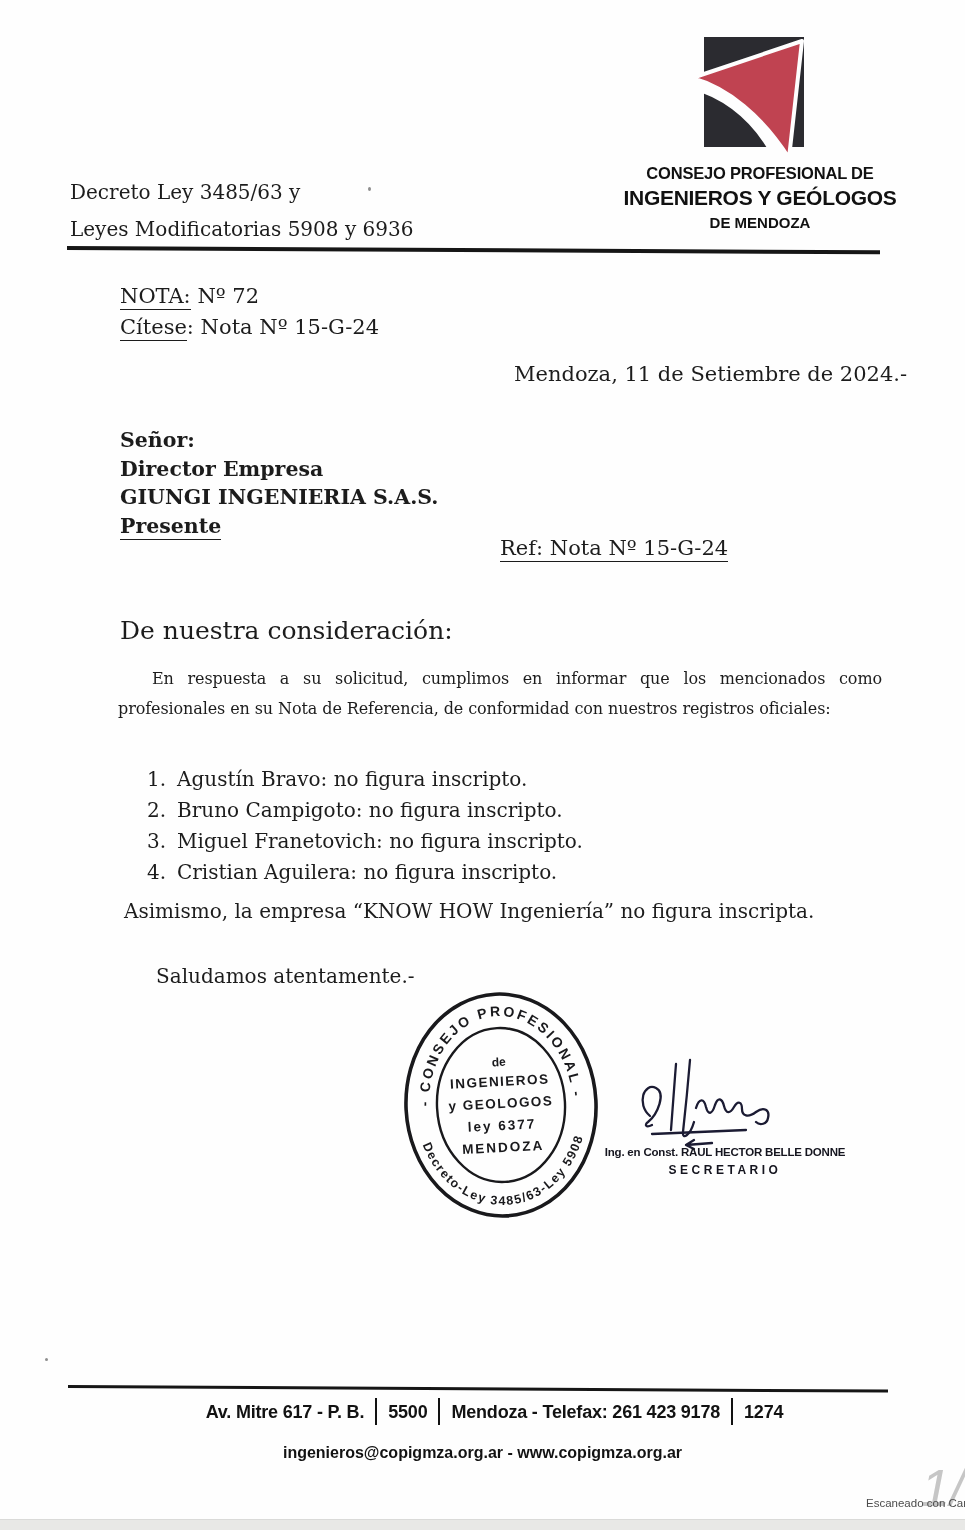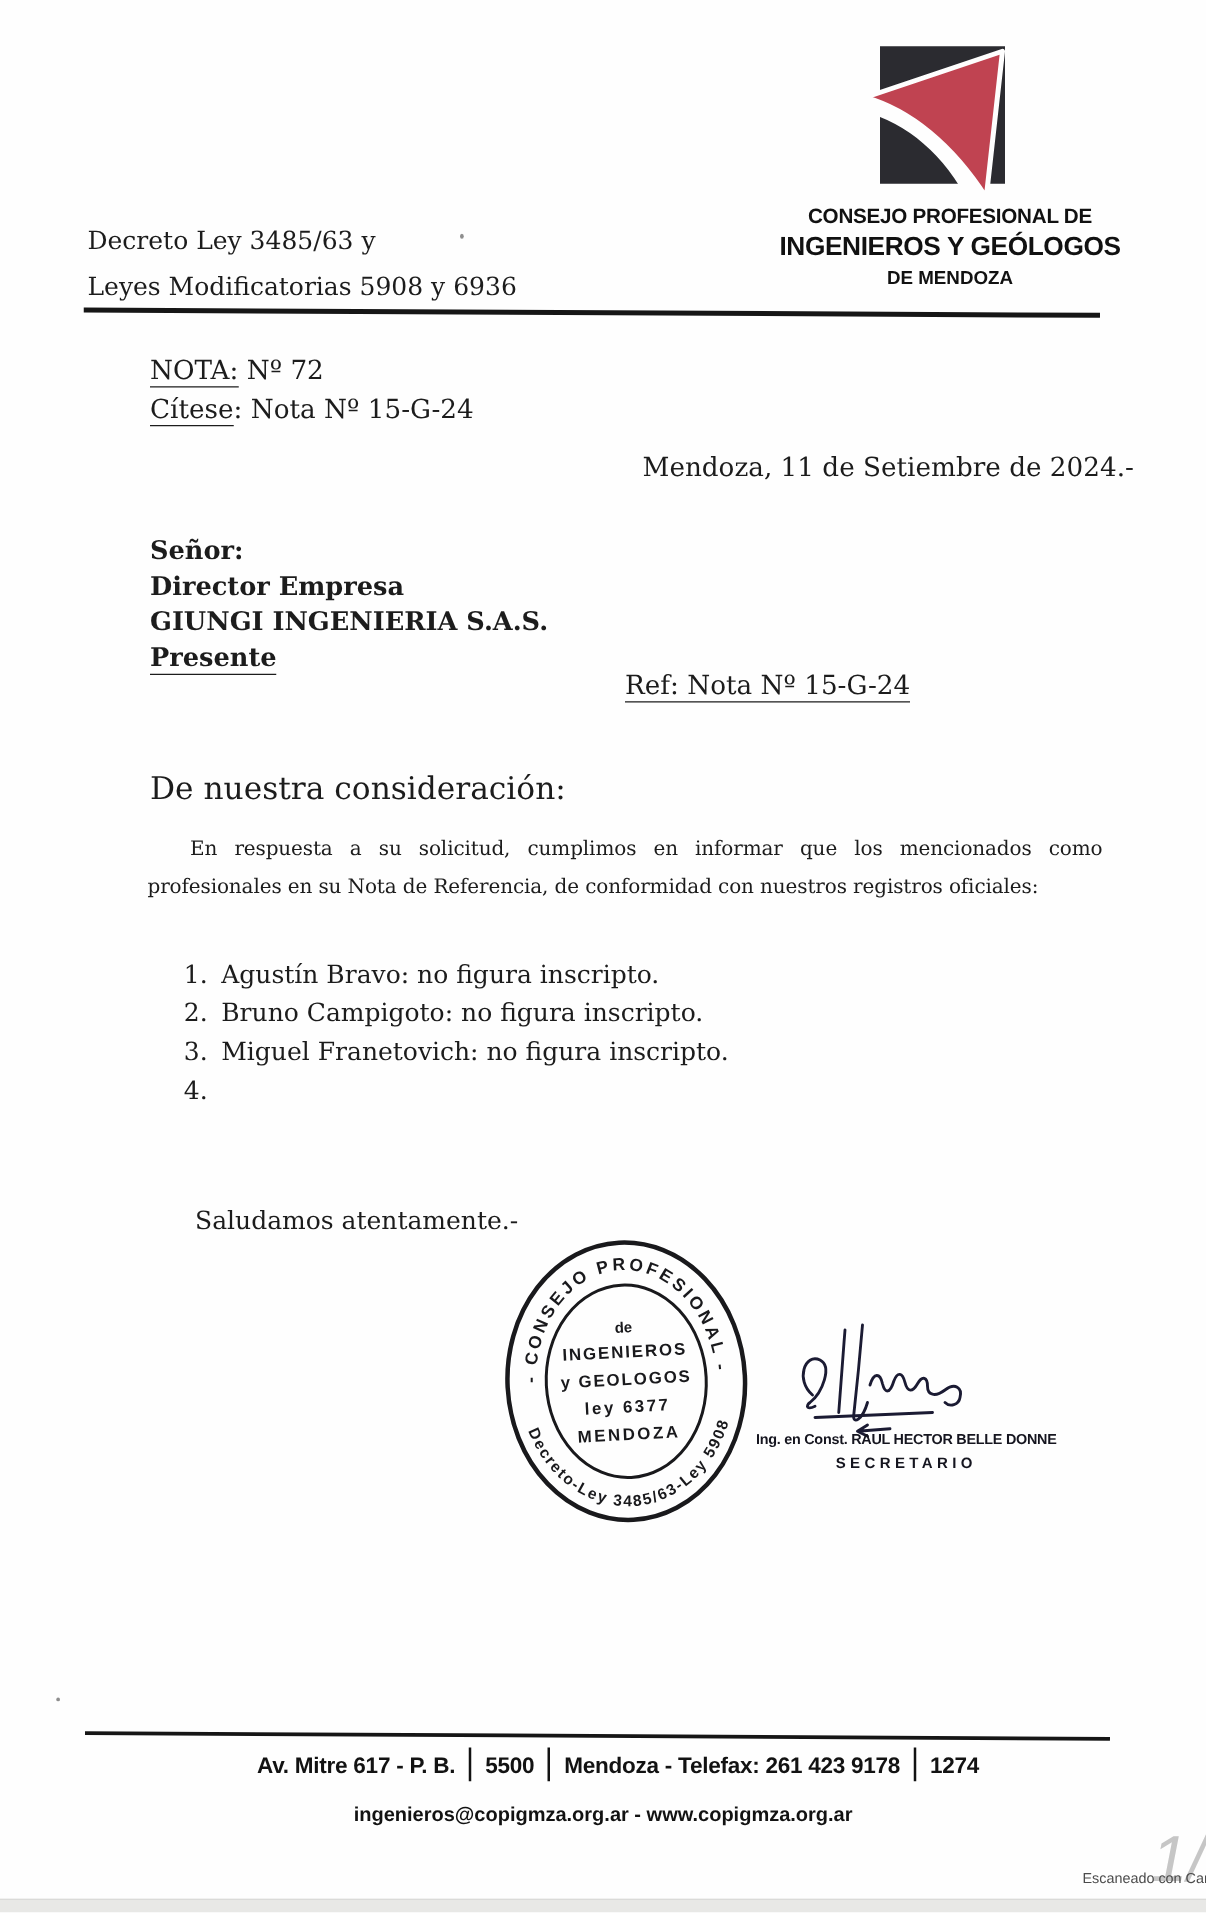--- a/index.html
+++ b/index.html
@@ -121,23 +121,25 @@
     <div class="list-item">
         <span class="num">2.</span>
         <span>Bruno Campigoto: no figura inscripto.</span>
       </div>
     <div class="list-item">
         <span class="num">3.</span>
         <span>Miguel Franetovich: no figura inscripto.</span>
       </div>
     <div class="list-item">
         <span class="num">4.</span>
+        <span>Cristian Aguilera: no figura inscripto.</span>
       </div>
   </div>
 
+  <div class="abs para2">Asimismo, la empresa “KNOW HOW Ingeniería”  no figura inscripta.</div>
   <div class="abs closing">Saludamos atentamente.-</div>
 
   <svg class="abs stamp-svg" viewBox="0 0 215 242">
     <defs>
       <path id="arcTop" d="M 35 121 A 72 89 0 0 1 179 121"></path>
       <path id="arcBot" d="M 21 121 A 86 100 0 0 0 193 121"></path>
     </defs>
     <ellipse cx="107" cy="121" rx="95" ry="111" fill="none" stroke="#19191c" stroke-width="3.6"></ellipse>
     <ellipse cx="107" cy="121" rx="64" ry="77" fill="none" stroke="#19191c" stroke-width="2.4"></ellipse>
     <text font-size="14" letter-spacing="2.5">

